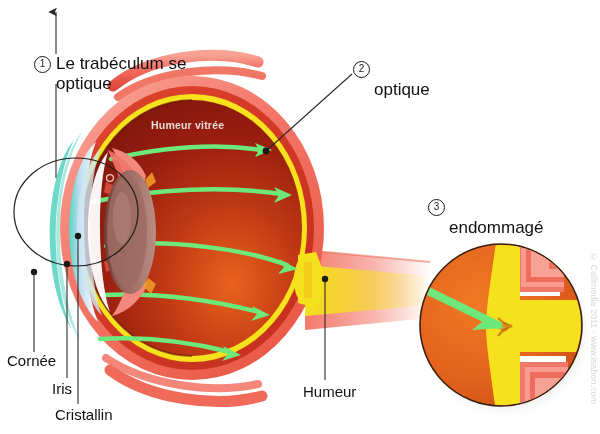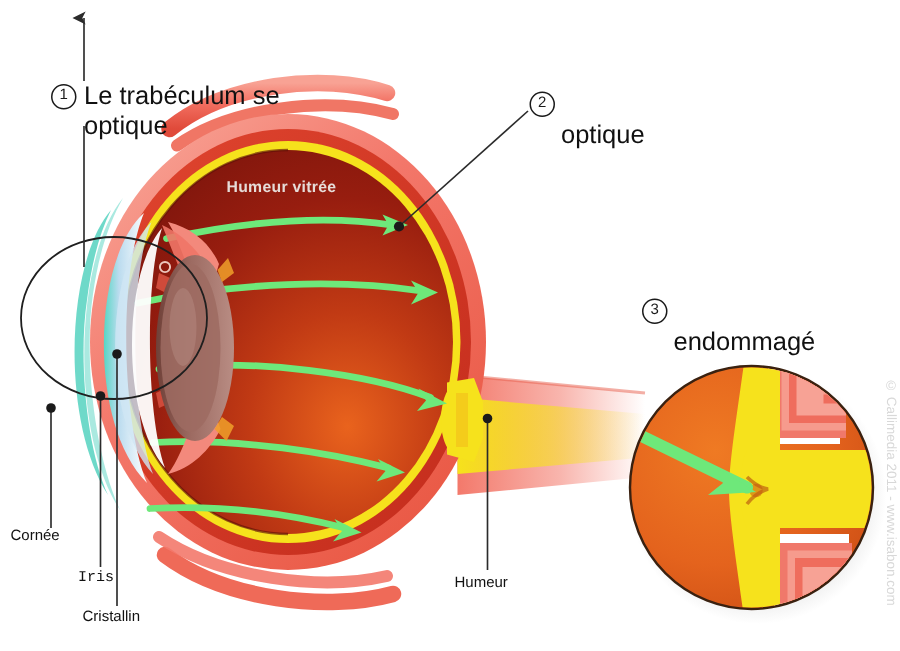--- a/index.html
+++ b/index.html
@@ -29,21 +29,21 @@
     position: absolute;
     font-family: "Liberation Sans", sans-serif;
     color: #111111;
     line-height: 1.18;
     white-space: pre;
   }
   .callout {
     font-size: 17px;
   }
   .partlbl {
-    font-size: 10px;
+    font-size: 15px;
   }
   .num-badge {
     position: absolute;
     width: 15px;
     height: 15px;
     border: 1px solid #1a1a1a;
     border-radius: 50%;
     font-size: 10px;
     line-height: 14px;
     text-align: center;
@@ -275,19 +275,19 @@
 
   <div class="num-badge" style="left:353px; top:61px;">2</div>
   <div class="lbl callout" style="left:374px; top:60px;"><br><span>optique</span></div>
 
   <div class="num-badge" style="left:428px; top:199px;">3</div>
   <div class="lbl callout" style="left:449px; top:198px;"><br><span>endommagé</span></div>
 
   <div class="vitreous-lbl" style="left:151px; top:119px;">Humeur vitrée</div>
 
   <div class="lbl partlbl" style="left:7px; top:352px;">Cornée</div>
-  <div class="lbl partlbl" style="left:52px; top:380px;font-family:Liberation Mono, monospace;">Iris</div>
+  <div class="lbl partlbl" style="left:52px; top:380px;">Iris</div>
   <div class="lbl partlbl" style="left:55px; top:406px;">Cristallin</div>
   <div class="lbl partlbl" style="left:303px; top:383px;">Humeur</div>
 
   <div class="copyright">© Callimedia 2011 - www.isabon.com</div>
 
 </div>
 
 </body></html>

